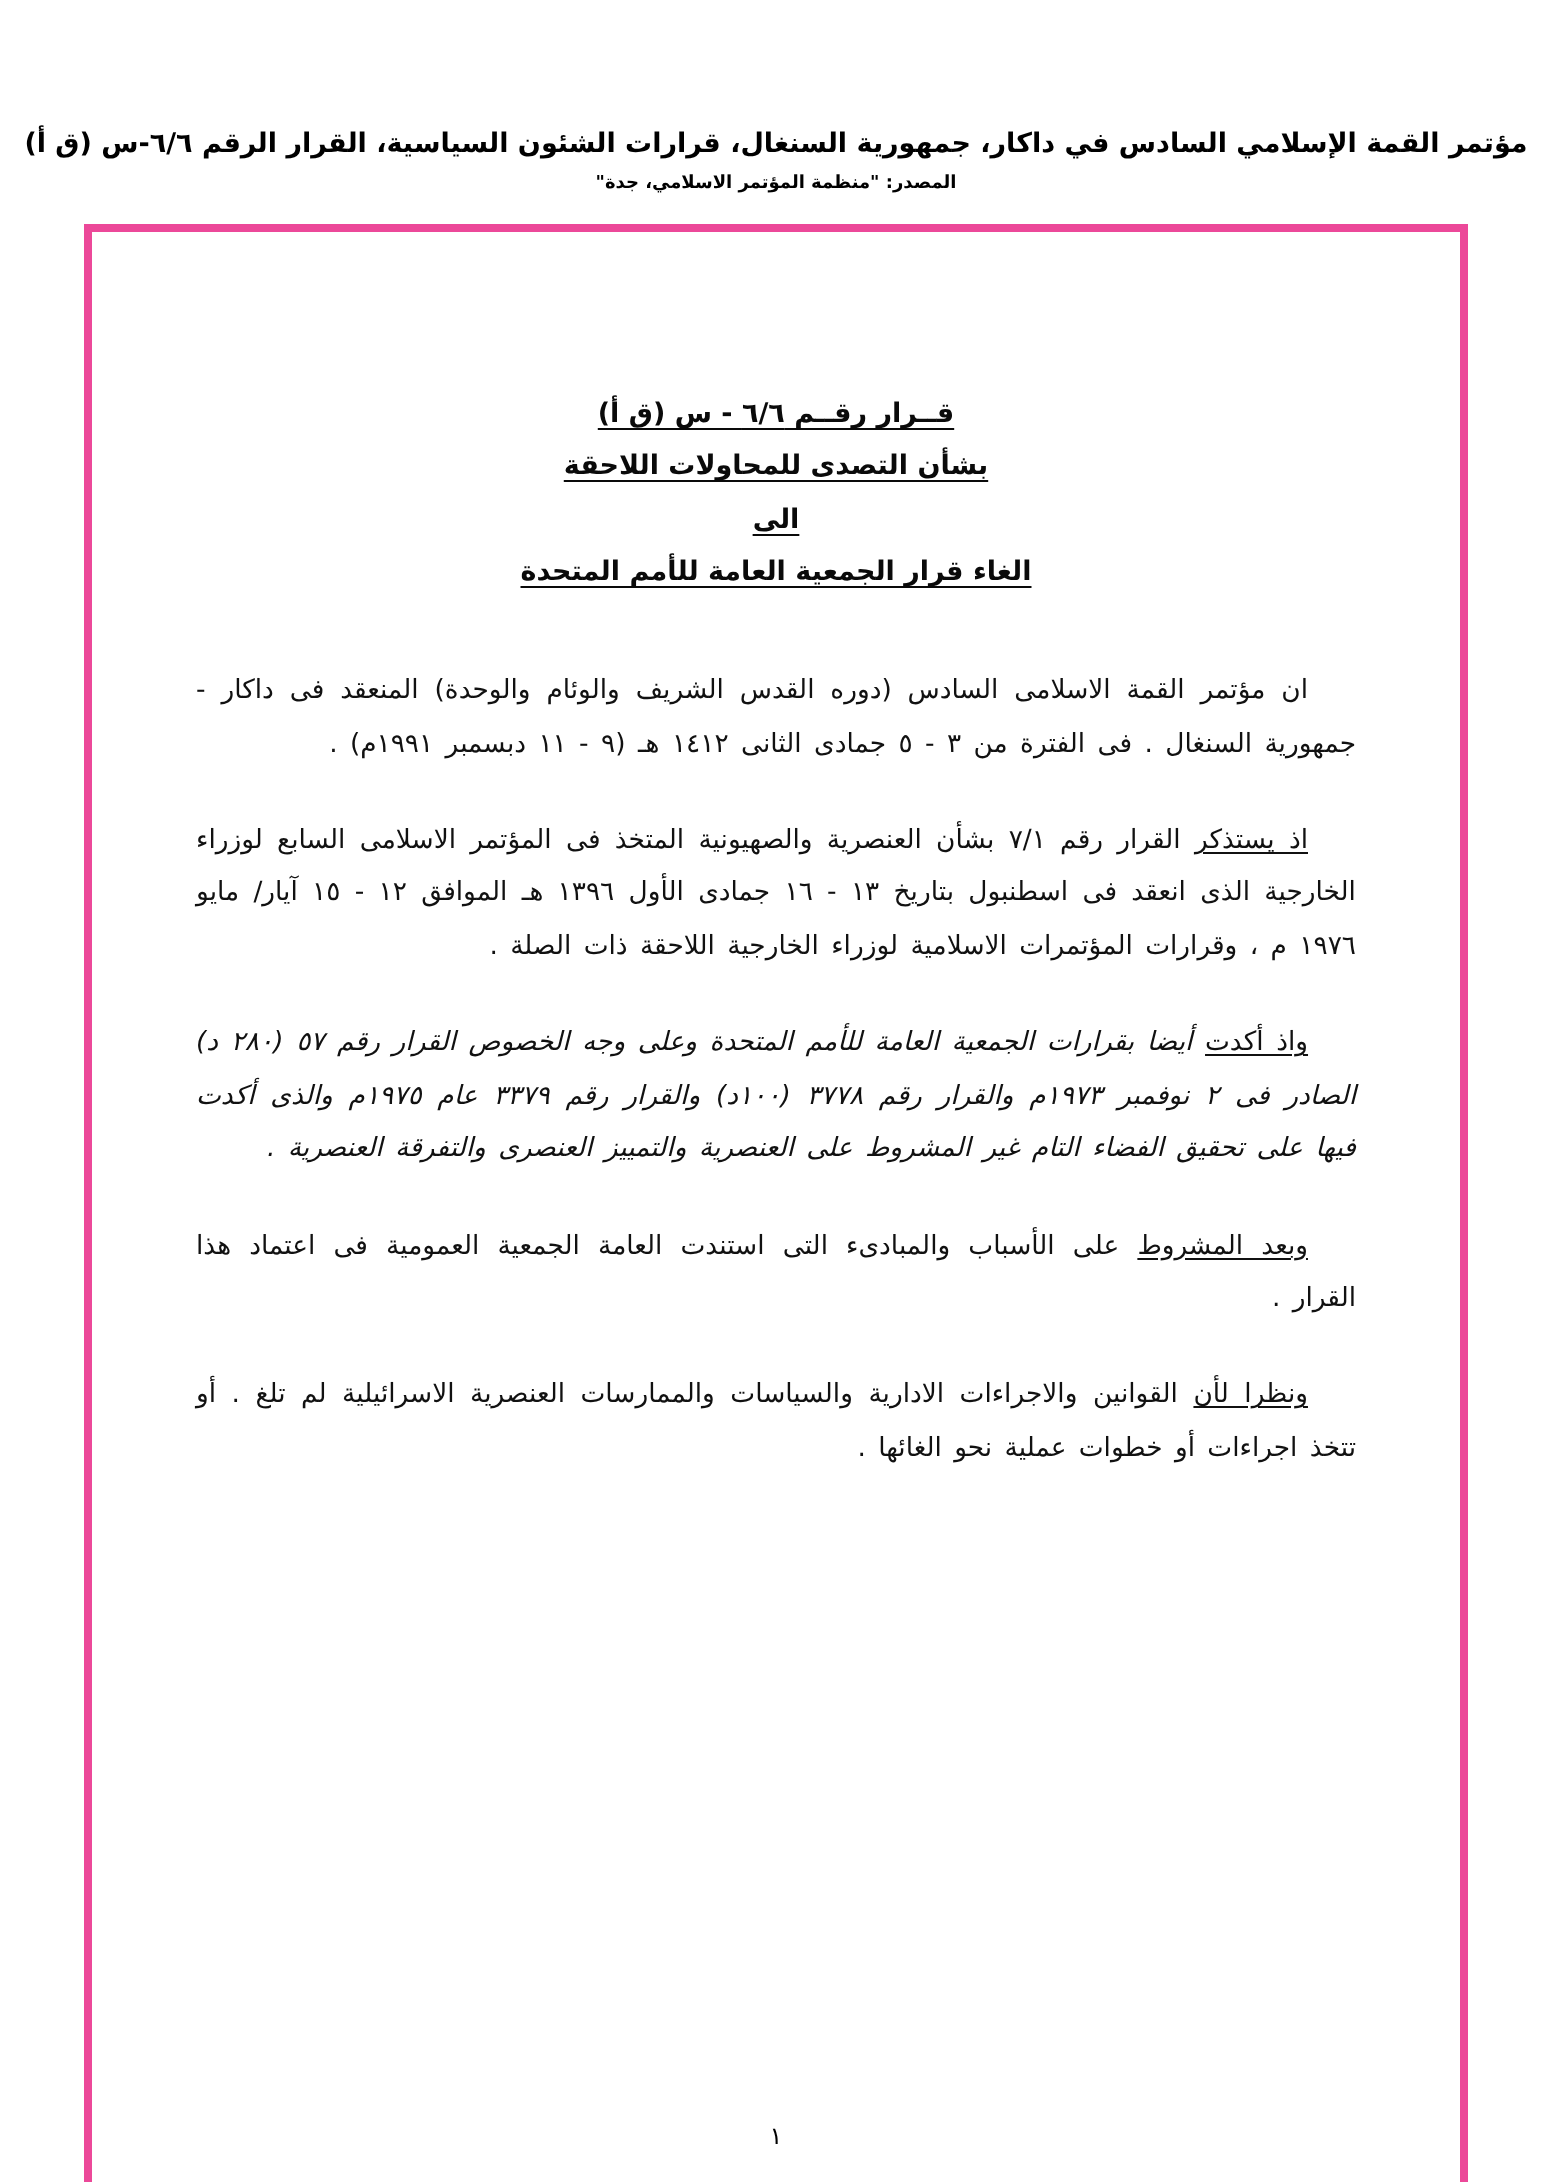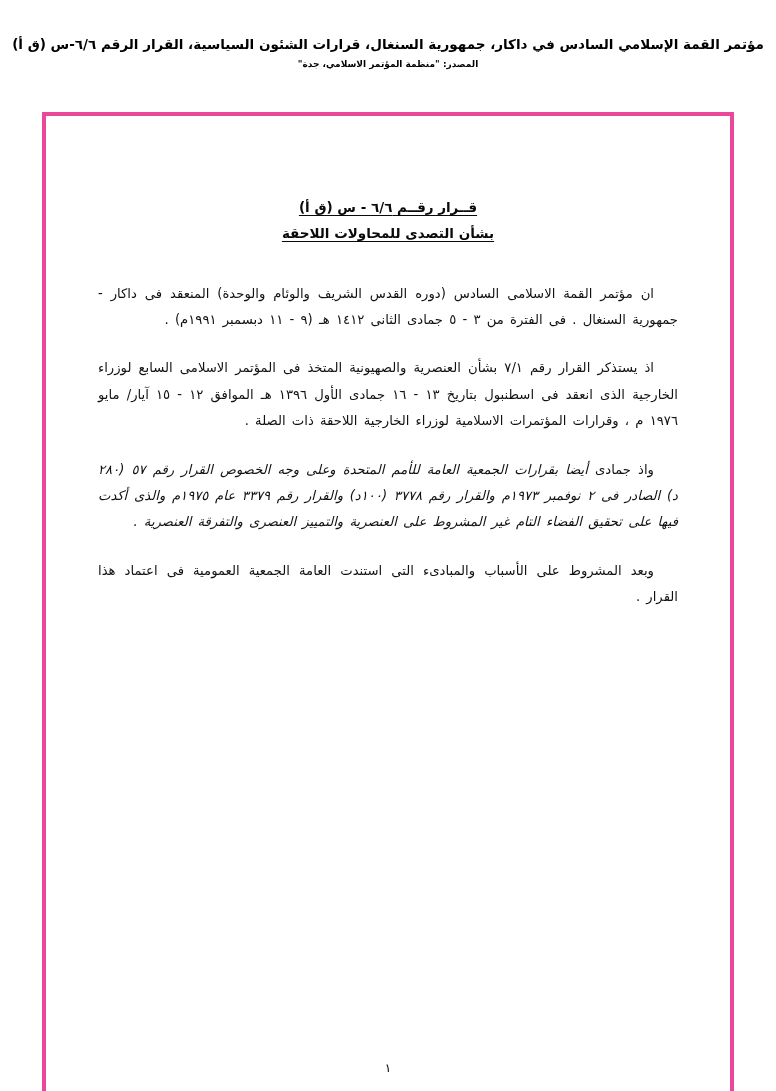--- a/index.html
+++ b/index.html
@@ -16,21 +16,21 @@
     overflow: hidden;
   }
   .page {
     width: 776px;
     height: 1091px;
     position: relative;
     box-sizing: border-box;
   }
   .header-block {
     text-align: center;
-    padding-top: 36px;
+    padding-top: 64px;
   }
   .header-title {
     font-family: "DejaVu Sans", sans-serif;
     font-size: 13.5px;
     font-weight: bold;
     color: #000;
     letter-spacing: 0px;
     line-height: 1.3;
     direction: rtl;
   }
@@ -83,20 +83,21 @@
     text-align: justify;
     text-align-last: right;
     margin: 0 0 22px 0;
     color: #111;
     word-spacing: 2px;
   }
   .para.indent {
     text-indent: 24px;
   }
   .u {
+    text-decoration: underline;
     text-underline-offset: 2px;
   }
   .ital {
     font-style: italic;
   }
   .page-number {
     position: absolute;
     bottom: 16px;
     left: 0;
     right: 0;
@@ -115,40 +116,46 @@
     <div class="header-title">مؤتمر القمة الإسلامي السادس في داكار، جمهورية السنغال، قرارات الشئون السياسية، القرار الرقم ٦/٦-س (ق أ)</div>
     <div class="header-source">المصدر: "منظمة المؤتمر الاسلامي، جدة"</div>
   </div>
 
   <div class="doc-frame">
     <div class="doc-inner">
 
       <div class="title-lines">
         <span class="tl-row"><div>قــرار رقــم ٦/٦ - س (ق أ)</div></span>
         <span class="tl-row"><div>بشأن التصدى للمحاولات اللاحقة</div></span>
+        <span class="tl-row"><div>الى</div></span>
+        <span class="tl-row"><div>الغاء قرار الجمعية العامة للأمم المتحدة</div></span>
       </div>
 
       <p class="para indent">
         <span>ان مؤتمر القمة الاسلامى السادس (دوره القدس الشريف والوئام والوحدة) المنعقد فى داكار - جمهورية السنغال . فى الفترة من ٣ - ٥ جمادى الثانى ١٤١٢ هـ (٩ - ١١ دبسمبر ١٩٩١م) .</span>
       </p>
 
       <p class="para indent">
         <span class="u">اذ يستذكر</span>
         <span>القرار رقم ٧/١ بشأن العنصرية والصهيونية المتخذ فى المؤتمر الاسلامى السابع لوزراء الخارجية الذى انعقد فى اسطنبول بتاريخ ١٣ - ١٦ جمادى الأول ١٣٩٦ هـ الموافق ١٢ - ١٥ آيار/ مايو ١٩٧٦ م ، وقرارات المؤتمرات الاسلامية لوزراء الخارجية اللاحقة ذات الصلة .</span>
       </p>
 
       <p class="para indent">
-        <span class="u">واذ جمادى</span>
+        <span class="u">واذ أكدت</span>
         <span class="ital">أيضا بقرارات الجمعية العامة للأمم المتحدة وعلى وجه الخصوص القرار رقم ٥٧ (٢٨٠ د) الصادر فى ٢ نوفمبر ١٩٧٣م والقرار رقم ٣٧٧٨ (١٠٠د) والقرار رقم ٣٣٧٩ عام ١٩٧٥م والذى أكدت فيها على تحقيق الفضاء التام غير المشروط على العنصرية والتمييز العنصرى والتفرقة العنصرية .</span>
       </p>
 
       <p class="para indent">
         <span class="u">وبعد المشروط</span>
         <span>على الأسباب والمبادىء التى استندت العامة الجمعية العمومية فى اعتماد هذا القرار .</span>
       </p>
 
+      <p class="para indent">
+        <span class="u">ونظرا لأن</span>
+        <span>القوانين والاجراءات الادارية والسياسات والممارسات العنصرية الاسرائيلية لم تلغ . أو تتخذ اجراءات أو خطوات عملية نحو الغائها .</span>
+      </p>
 
     </div>
   </div>
 
   <div class="page-number">١</div>
 
 </div>
 
 </body></html>

